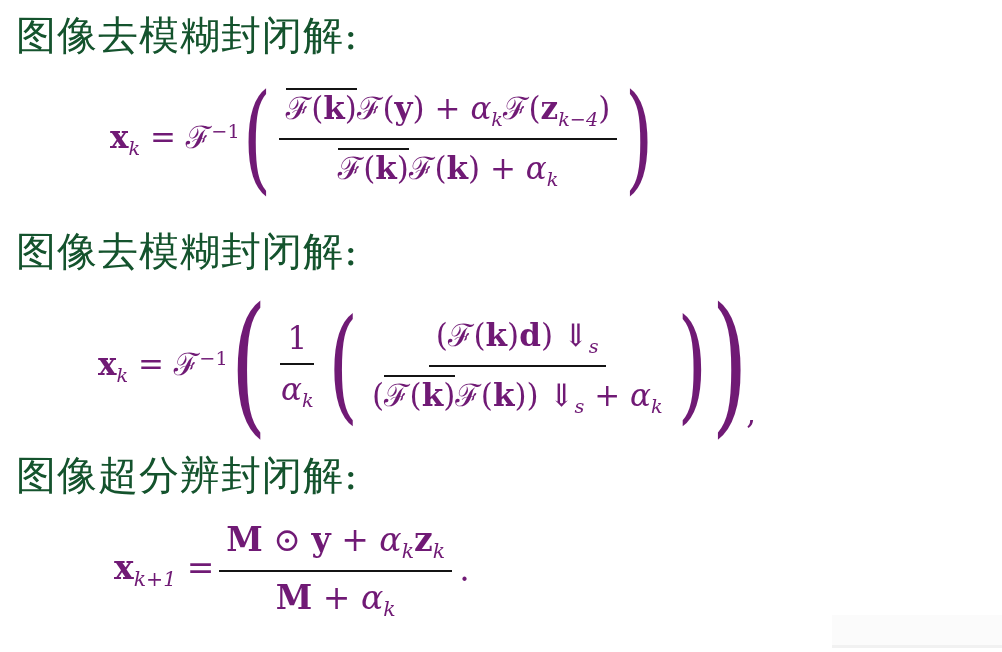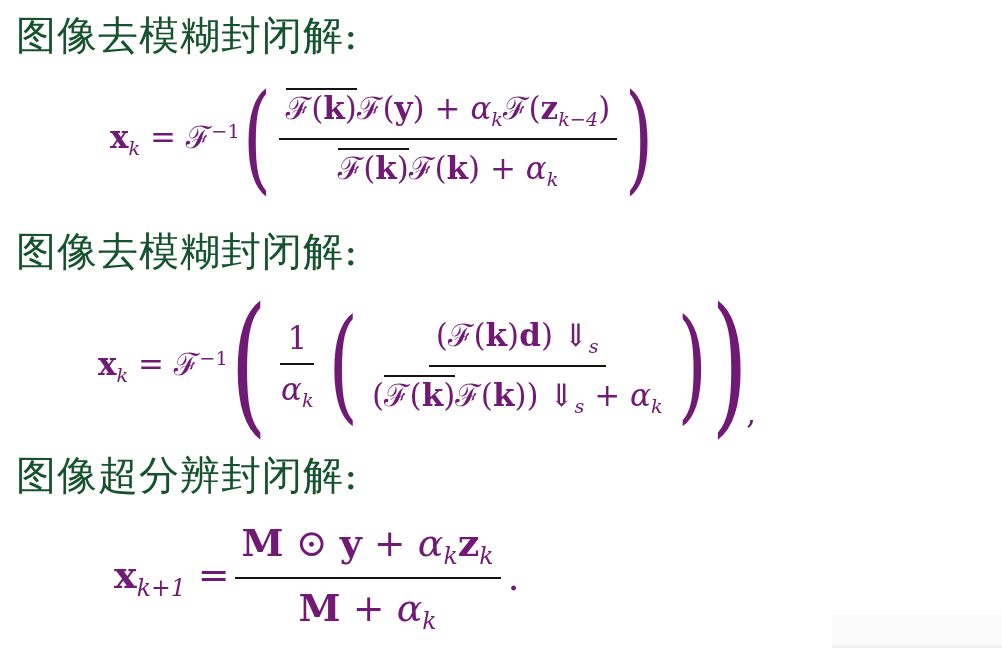--- a/index.html
+++ b/index.html
@@ -74,21 +74,21 @@
     <span class="num"><span>(ℱ(</span><span class="m-b">k</span><span>)</span><span class="m-b">d</span><span>) ⇓</span><span class="m-sub m-i">s</span></span>
     <span class="den"><span>(</span><span class="ol"><span>ℱ(</span><span class="m-b">k</span><span>)</span></span><span>ℱ(</span><span class="m-b">k</span><span>)) ⇓</span><span class="m-sub m-i">s</span><span> + </span><span class="m-i">α</span><span class="m-sub m-i">k</span></span>
   </span>
   <span class="bp p120">)</span>
   <span class="bp p150">)</span>
   <span class="trail-comma">,</span>
 </div>
 
 <div class="heading" style="top:452px;">图像超分辨封闭解:</div>
 
-<div class="formula" style="left:114px;top:518px;font-size:38px;">
+<div class="formula" style="left:114px;top:518px;font-size:33px;">
   <span class="tok"><span class="m-b">x</span><span class="m-sub m-i">k+1</span><span> = </span></span>
   <span class="frac">
     <span class="num"><span class="m-b">M</span><span> ⊙ </span><span class="m-b">y</span><span> + </span><span class="m-i">α</span><span class="m-sub m-i">k</span><span class="m-b">z</span><span class="m-sub m-i">k</span></span>
     <span class="den"><span class="m-b">M</span><span> + </span><span class="m-i">α</span><span class="m-sub m-i">k</span></span>
   </span>
   <span class="trail-period">.</span>
 </div>
 
 <div class="watermark-ghost"></div>
 

